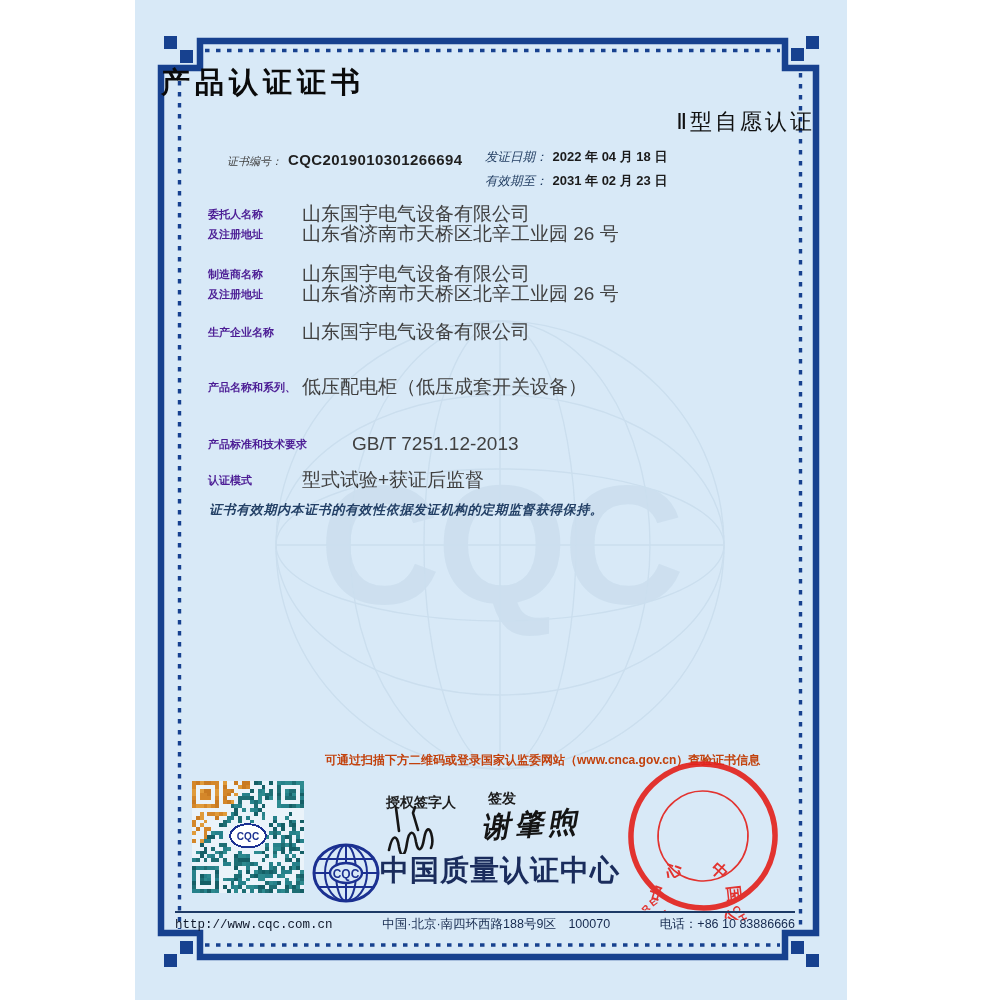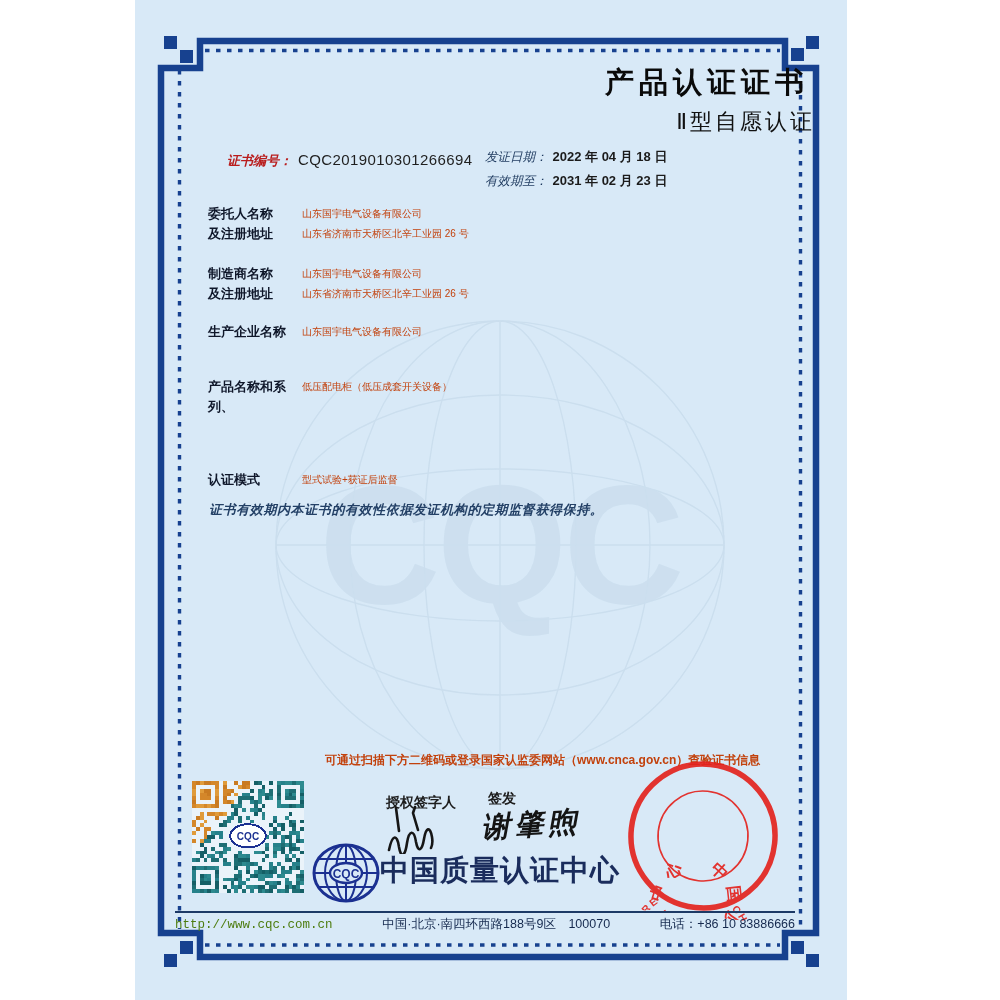--- a/index.html
+++ b/index.html
@@ -10,58 +10,58 @@
   }
   .page{
     position:absolute;left:135px;top:0;width:712px;height:1000px;
     background:#d8e9f7;overflow:hidden;
   }
   .abs{position:absolute;}
   .z1{z-index:2;}
   svg{display:block;}
   .kai{font-family:"DejaVu Serif","Liberation Serif",serif;font-style:italic;}
 
-  .title{left:20px;top:63px;width:654px;text-align:right;
+  .title{left:26px;top:63px;width:654px;text-align:left;
     font-size:29px;font-weight:800;color:#0a0a0a;letter-spacing:5px;}
   .subtitle{left:26px;top:107px;width:654px;text-align:right;
     font-size:22px;font-weight:500;color:#111;letter-spacing:3px;}
 
   .certno-row{left:92px;top:151px;white-space:nowrap;}
-  .certno-label{font-size:13px;font-weight:bold;color:#b91c1c;margin-right:6px;}
-  .certno-value{font-size:15px;font-weight:normal;color:#1f1f1f;letter-spacing:.4px;}
+  .certno-label{font-size:11px;font-weight:normal;color:#404040;margin-right:6px;}
+  .certno-value{font-size:15px;font-weight:bold;color:#1f1f1f;letter-spacing:.4px;}
 
   .dates{left:350px;top:148px;}
   .daterow{line-height:16px;margin-bottom:7px;white-space:nowrap;}
   .dlabel{font-size:12.5px;font-weight:normal;color:#1e3a5f;margin-right:5px;}
   .dvalue{font-size:13px;font-weight:600;color:#1b1b1b;}
 
   .field{left:73px;width:600px;}
   .frow{display:flex;line-height:20px;}
-  .flabel{flex:0 0 94px;font-size:13px;font-weight:bold;color:#0f172a;}
-  .fvalue{font-size:10px;color:#c2410c;white-space:nowrap;}
+  .flabel{flex:0 0 94px;font-size:11px;font-weight:bold;color:#4c1d95;}
+  .fvalue{font-size:19px;color:#404040;white-space:nowrap;}
 
   .statements{left:74px;top:503px;width:560px;}
   .stmt{margin:0 0 10px 0;font-size:13px;line-height:14px;color:#234066;
     font-weight:600;letter-spacing:.6px;}
 
   .verify-note{left:190px;top:752px;font-size:12px;font-weight:600;color:#c2410c;}
 
   .sign-label{font-size:14px;font-weight:bold;color:#1d1d1d;}
   .auth-label{left:251px;top:794px;}
   .issue-label{left:353px;top:790px;text-align:right;}
   .sig-name{left:346px;top:804px;width:130px;font-size:29px;font-weight:bold;
     color:#141414;transform:rotate(-4deg);letter-spacing:4px;
     font-family:"DejaVu Serif","Liberation Serif",serif;font-style:italic;}
 
   .org-name{left:245px;top:851px;font-size:29px;font-weight:700;color:#1a2c5c;
     letter-spacing:1px;white-space:nowrap;}
 
   .footer-line{left:40px;top:911px;width:620px;border-top:2px solid #1d3a66;height:0;}
   .footer-row{left:40px;top:916px;width:620px;display:flex;justify-content:space-between;align-items:baseline;}
-  .f-web{font-family:"Liberation Mono","DejaVu Sans Mono",monospace;font-size:12.5px;color:#4d7c0f;}
+  .f-web{font-family:"Liberation Mono","DejaVu Sans Mono",monospace;font-size:12.5px;color:#0f172a;}
   .f-addr{font-size:12.5px;color:#15294e;}
   .f-phone{font-size:12.5px;color:#15294e;}
 </style>
 </head>
 <body>
 
 <div class="page">
 
   <svg class="abs" style="left:125px;top:305px;z-index:0;" width="480" height="480" viewBox="0 0 480 480" aria-hidden="true">
     <g stroke="#c9dded" stroke-width="1.4" fill="none" opacity="0.85">
@@ -141,20 +141,26 @@
       </div>
   </div>
 
   <div class="abs z1 field" style="top:377px">
     <div class="frow">
         <span class="flabel">产品名称和系列、</span>
         <span class="fvalue">低压配电柜（低压成套开关设备）</span>
       </div>
   </div>
 
+  <div class="abs z1 field" style="top:434px">
+    <div class="frow">
+        <span class="flabel" style="flex-basis:144px">产品标准和技术要求</span>
+        <span class="fvalue">GB/T 7251.12-2013</span>
+      </div>
+  </div>
 
   <div class="abs z1 field" style="top:470px">
     <div class="frow">
         <span class="flabel">认证模式</span>
         <span class="fvalue">型式试验+获证后监督</span>
       </div>
   </div>
 
   <div class="abs z1 statements">
     <p class="kai stmt">证书有效期内本证书的有效性依据发证机构的定期监督获得保持。</p>

